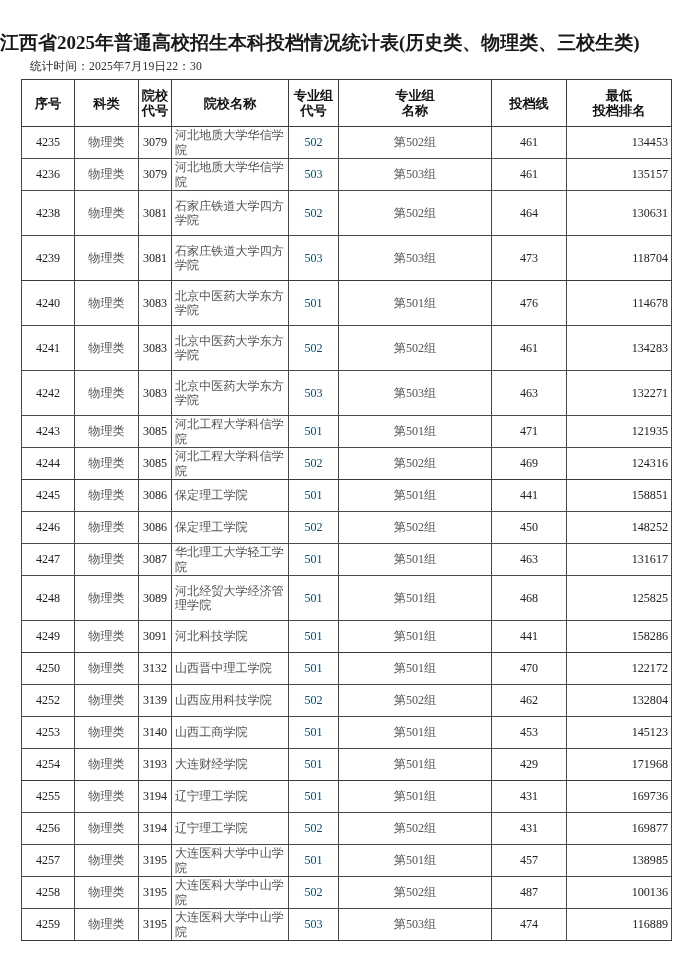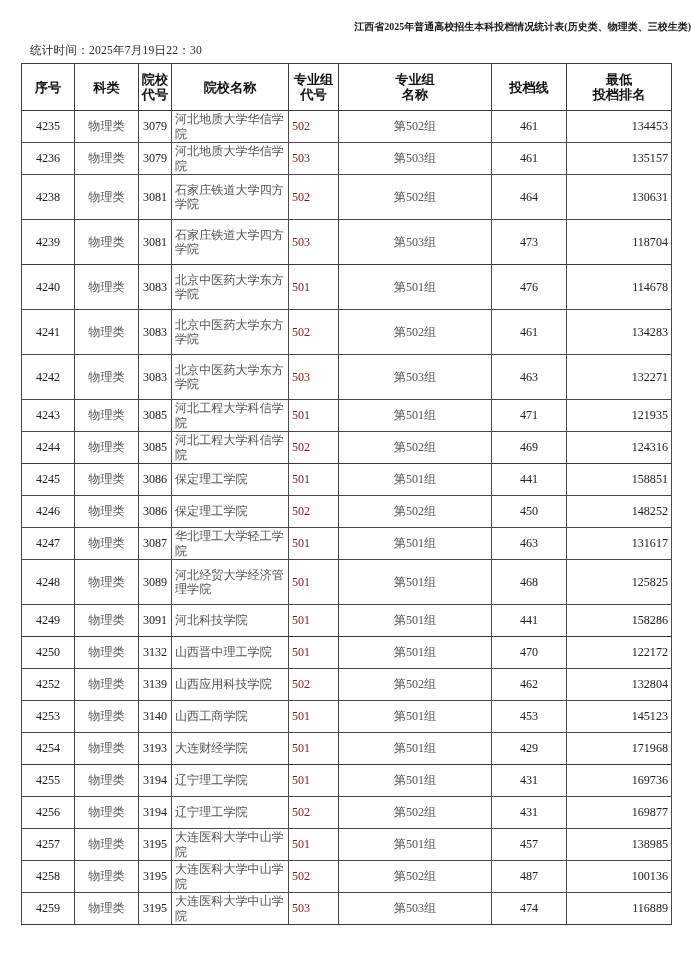--- a/index.html
+++ b/index.html
@@ -16,25 +16,25 @@
     position: relative;
     overflow: hidden;
   }
   .page {
     width: 691px;
     height: 977px;
     box-sizing: border-box;
     position: relative;
   }
   .doc-title {
-    text-align: right;
-    font-size: 10px;
+    text-align: left;
+    font-size: 19px;
     font-weight: bold;
     letter-spacing: 0px;
-    padding-top: 17px;
+    padding-top: 33px;
     line-height: 20px;
     color: #1a1a1a;
     white-space: nowrap;
   }
   .stat-time {
     font-size: 11.6px;
     color: #2a2a2a;
     padding-left: 30px;
     padding-top: 6px;
     padding-bottom: 4px;
@@ -78,21 +78,21 @@
     font-size: 12.1px;
     height: 29px;
     padding: 1px 3px;
     vertical-align: middle;
     line-height: 14.5px;
   }
   td.seq     { text-align: center; color: #202020; font-size: 12.4px; }
   td.kelei   { text-align: center; color: #545454; }
   td.code    { text-align: center; color: #202020; font-size: 12.4px; padding: 1px 1px; }
   td.name    { text-align: left;   color: #545454; padding-left: 2px; }
-  td.grpcode { text-align: left; color: #7f1d1d; font-size: 12.4px; }
+  td.grpcode { text-align: center; color: #0c4a6e; font-size: 12.4px; }
   td.grpname { text-align: center;   color: #545454; padding-left: 4px; }
   td.line    { text-align: center; color: #202020; font-size: 12.4px; }
   td.rank    { text-align: right; color: #202020; font-size: 12.4px; }
 
   tr.tall td { height: 42px; }
   tr.group-end td { border-bottom: 1.7px solid #3a3a3a; }
 </style>
 </head>
 <body>
 

